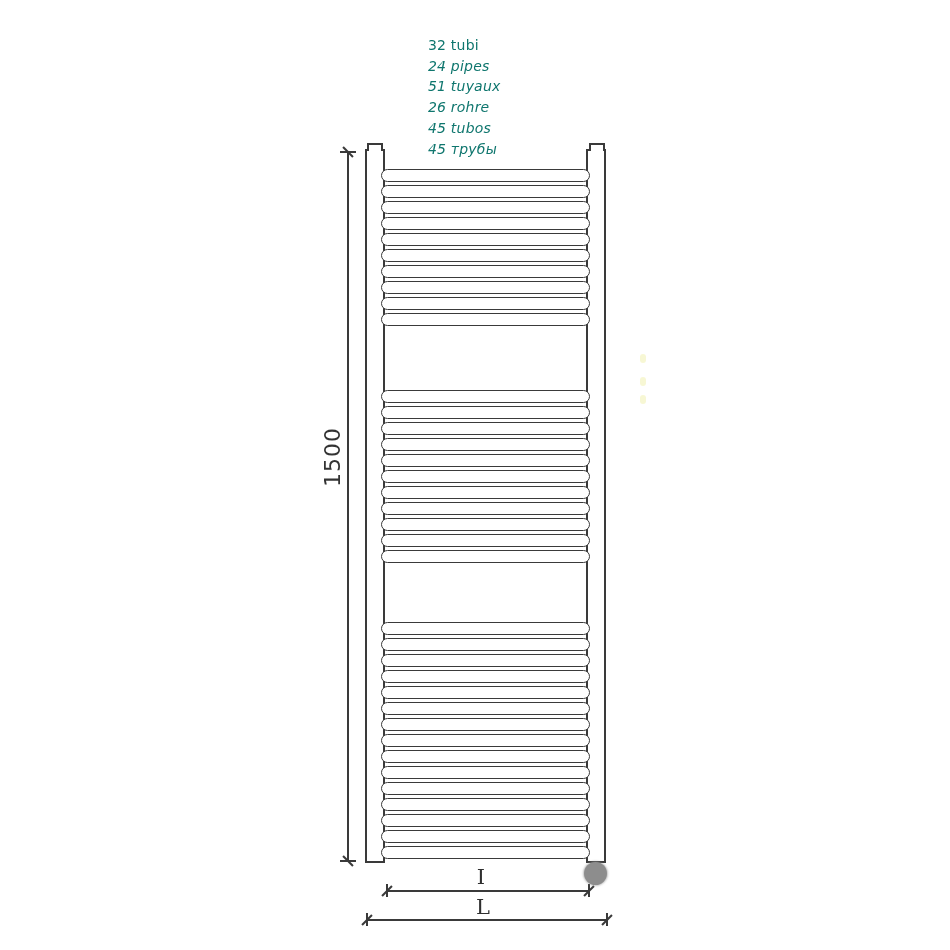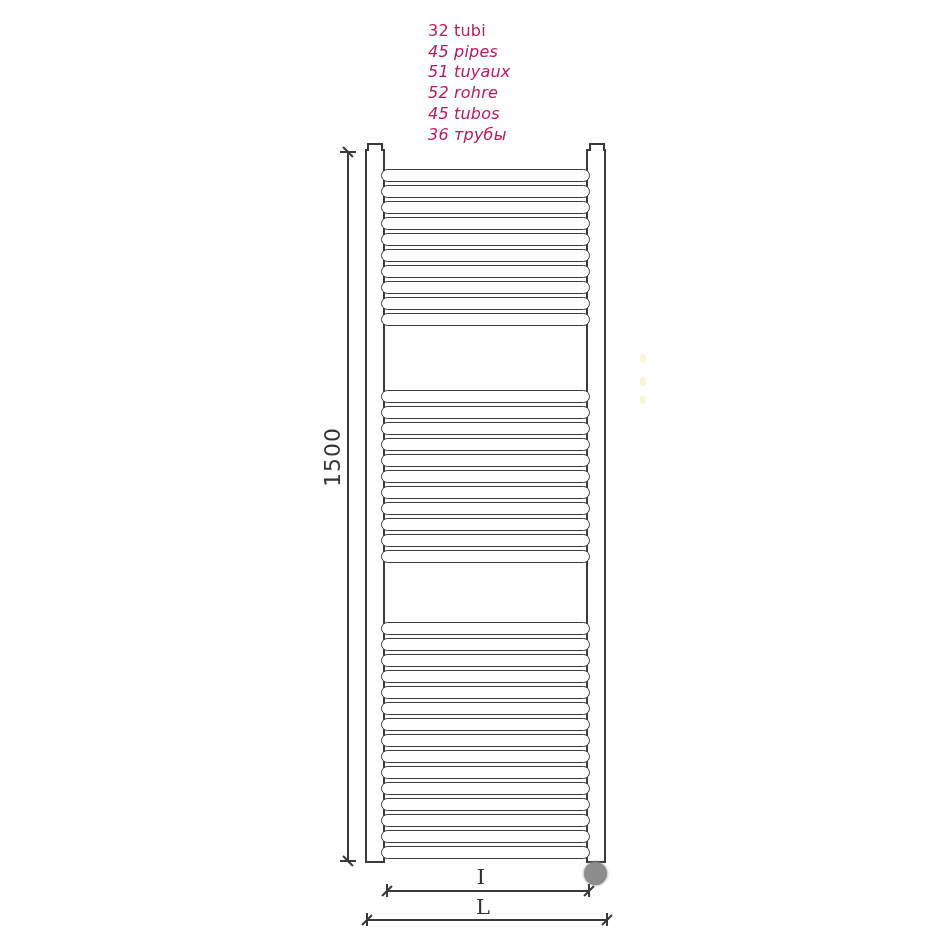--- a/index.html
+++ b/index.html
@@ -1,21 +1,21 @@
 <!DOCTYPE html>
 <html><head>
 <meta charset="utf-8">
 <style>
   html,body{margin:0;padding:0;background:#fff;}
   .stage{position:relative;width:950px;height:950px;background:#ffffff;overflow:hidden;
          font-family:"DejaVu Sans","Liberation Sans",sans-serif;color:#333;}
 
   
-  .title-block{position:absolute;left:428px;top:21px;font-size:16px;line-height:20.7px;
-               color:#be185d;letter-spacing:.2px;white-space:nowrap;}
+  .title-block{position:absolute;left:428px;top:35px;font-size:14px;line-height:20.7px;
+               color:#0f766e;letter-spacing:.2px;white-space:nowrap;}
   .title-block .it{font-style:italic;}
 
   
   .rail{position:absolute;top:149px;width:20px;height:714px;background:#fff;
         border:2px solid #3a3a3a;box-sizing:border-box;}
   .rail-left{left:365px;}
   .rail-right{left:586px;}
   .rail-cap{position:absolute;top:143px;width:16px;height:8px;background:#fff;
             border:2px solid #3a3a3a;border-bottom:none;box-sizing:border-box;}
   .cap-left{left:367px;}
@@ -53,25 +53,25 @@
             background:#f6f6cc;opacity:.85;}
   .a1{top:354px;} .a2{top:377px;} .a3{top:395px;}
 </style>
 </head>
 <body>
 
 <div class="stage">
 
   <div class="title-block">
     <div>32 tubi</div>
-    <div class="it">45 pipes</div>
+    <div class="it">24 pipes</div>
     <div class="it">51 tuyaux</div>
-    <div class="it">52 rohre</div>
+    <div class="it">26 rohre</div>
     <div class="it">45 tubos</div>
-    <div class="it">36 трубы</div>
+    <div class="it">45 трубы</div>
   </div>
 
   <div class="rail rail-left"></div>
   <div class="rail rail-right"></div>
   <div class="rail-cap cap-left"></div>
   <div class="rail-cap cap-right"></div>
 
   <div id="tubes">
       <div class="tube" style="top: 169px;"></div>
       <div class="tube" style="top: 185px;"></div>

